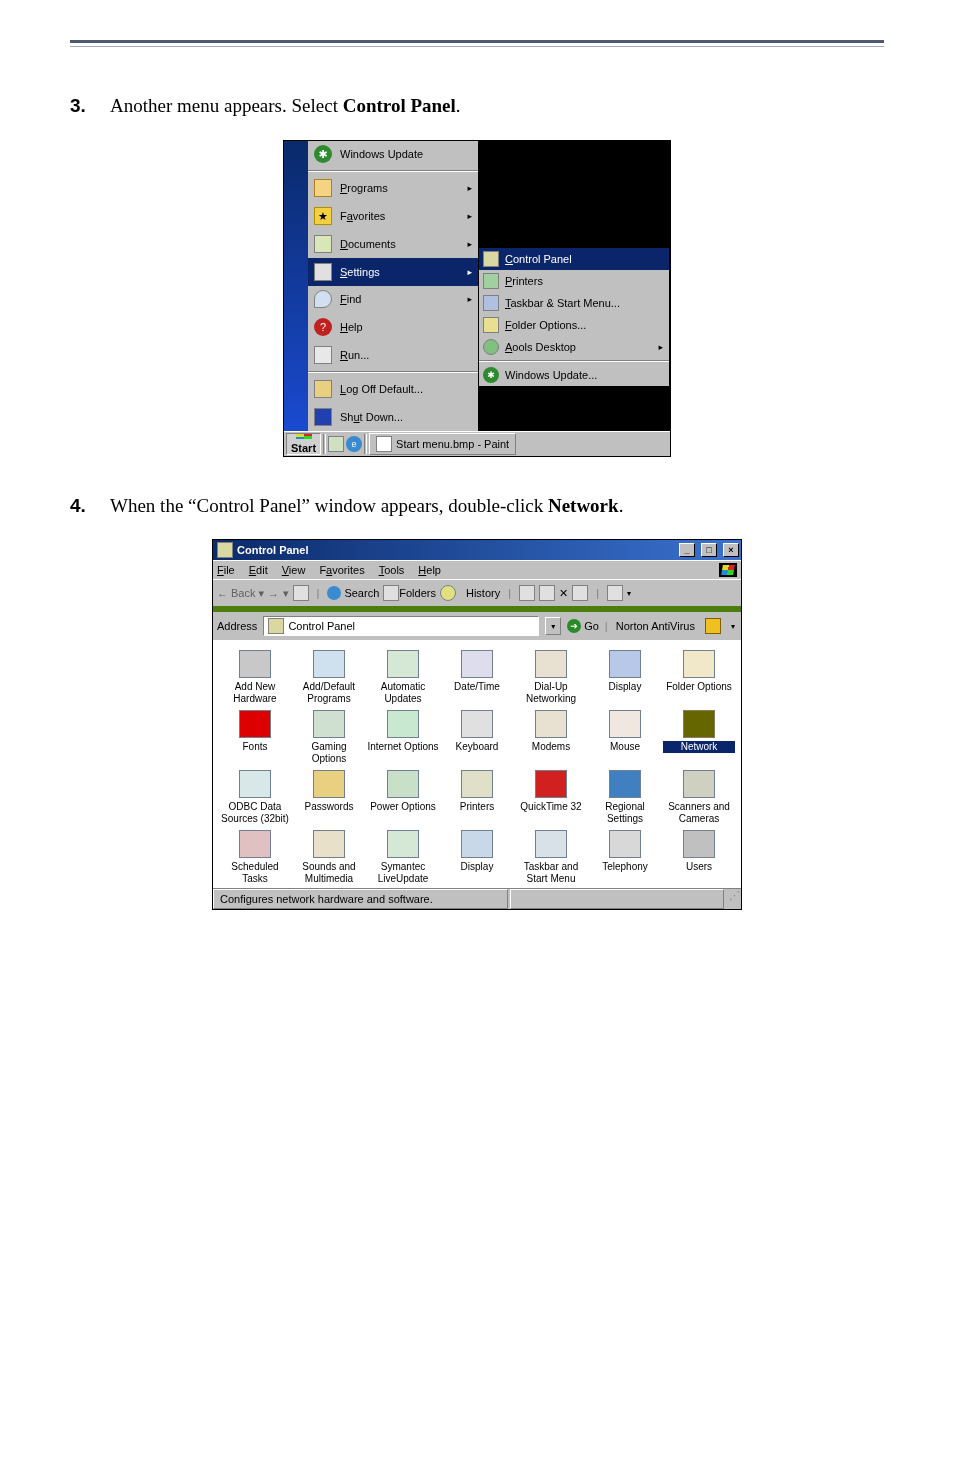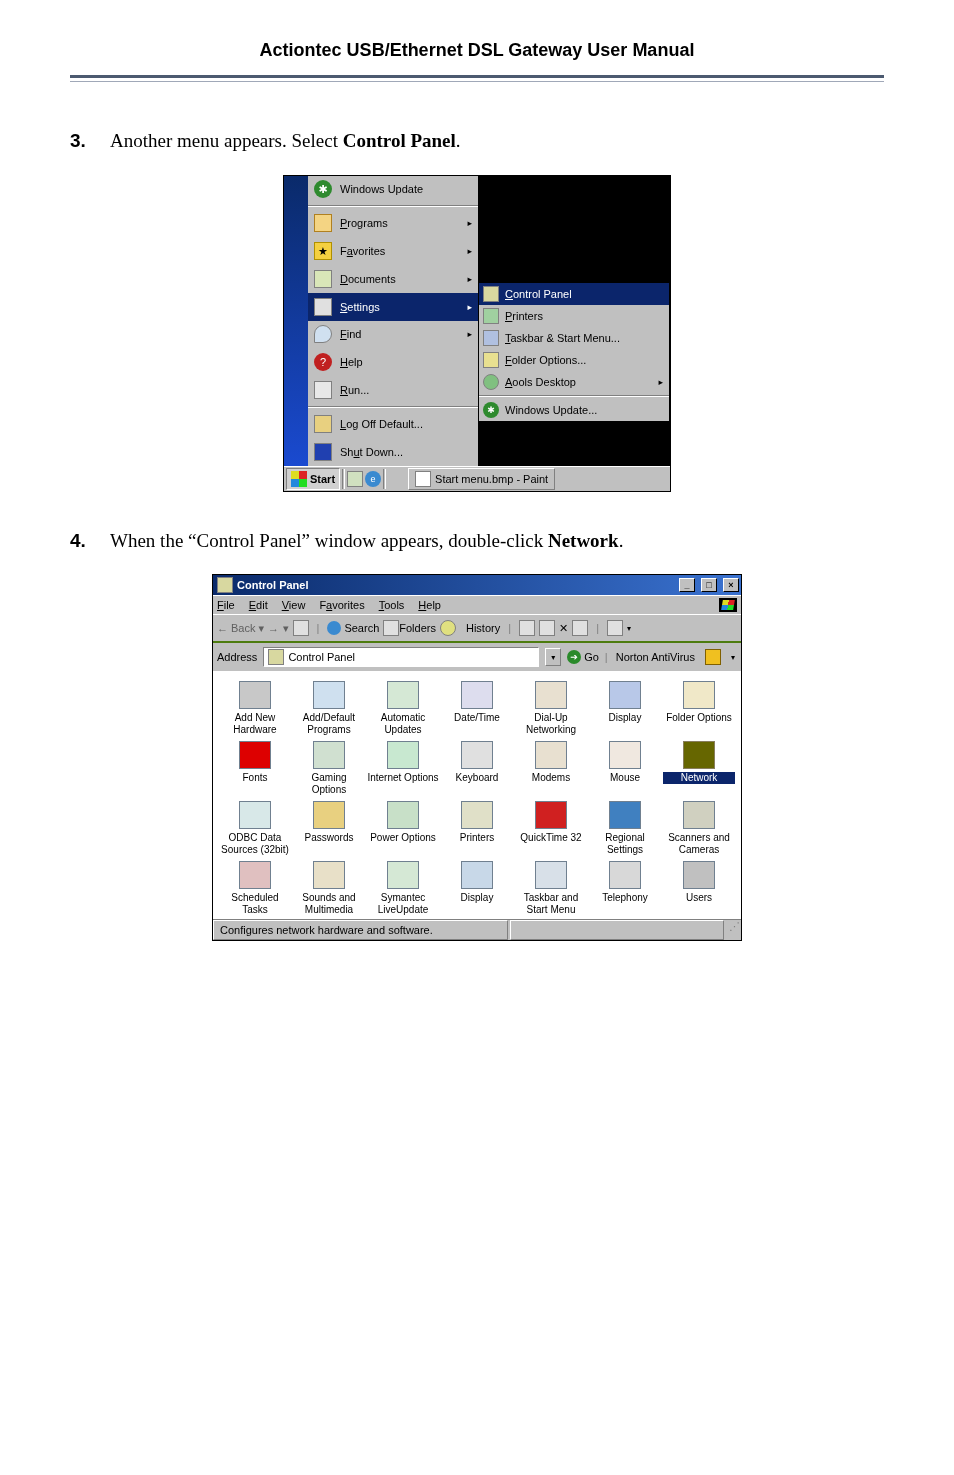--- a/index.html
+++ b/index.html
@@ -164,32 +164,33 @@
     background:#c0c0c0;
     font-family: Tahoma, Arial, sans-serif;
     font-size: 11px;
     font-weight: bold;
     gap:3px;
   }
   .tb-btn.pushed {
     border-top-color:#808080; border-left-color:#808080;
     border-bottom-color:#fff; border-right-color:#fff;
     background:#d0d0d0;
+    flex-direction:column;
   }
   .tb-gap { width:1px; height:20px; border-left:1px solid #808080; border-right:1px solid #fff; }
   .tb-task {
     height:20px; flex:0 0 auto;
     display:inline-flex; align-items:center; gap:4px;
     padding:0 6px;
     border:1px solid #808080;
     border-top-color:#fff; border-left-color:#fff;
     background:#c0c0c0;
     font-size:11px;
     font-weight:normal;
-    margin-left:20px;
+    margin-left:0;
   }
 
   
   .shot2 {
     width: 530px;
     margin: 0 auto 40px auto;
     font-family: Tahoma, Arial, sans-serif;
     font-size: 11px;
     border: 1px solid #000;
     box-sizing: border-box;
@@ -244,21 +245,21 @@
   .toolbar .en { color:#000; }
   .tool-ic { width:14px;height:14px; display:inline-block; background:#e0e0e0; border:1px solid #808080;}
   .tool-ic.globe{background:#3a8ad0;border-radius:50%;border:none;}
 
   .addrbar {
     background:#c0c0c0;
     padding:3px 4px;
     display:flex;
     align-items:center;
     gap:6px;
-    border-top:2px solid #4d7c0f;
+    border-top:6px solid #4d7c0f;
     color:#000;
     height:22px;
   }
   .addrbox {
     background:#fff;
     border:1px solid #808080;
     border-bottom-color:#fff; border-right-color:#fff;
     height:18px;
     display:flex; align-items:center;
     padding:0 4px; gap:4px; flex:1;
@@ -329,21 +330,20 @@
     color:#18305c;
     margin-top: 480px;
   }
   hr.footer-rule { border:none; height:3px; background:#4c5a70; width:100%; margin: 0 0 14px 0;}
 </style>
 </head>
 <body>
 
 <div class="page">
 
-  <div class="header-title">Actiontec USB/Ethernet DSL Gateway User Manual</div>
   <div class="header-rule-area">
     <div class="rule-thick"></div>
     <div class="rule-thin"></div>
   </div>
 
   <div class="step">
     <div class="step-num">3.</div>
     <div class="step-body">
       <span>Another menu appears. Select </span><span class="bold">Control Panel</span><span>.</span>
     </div>

